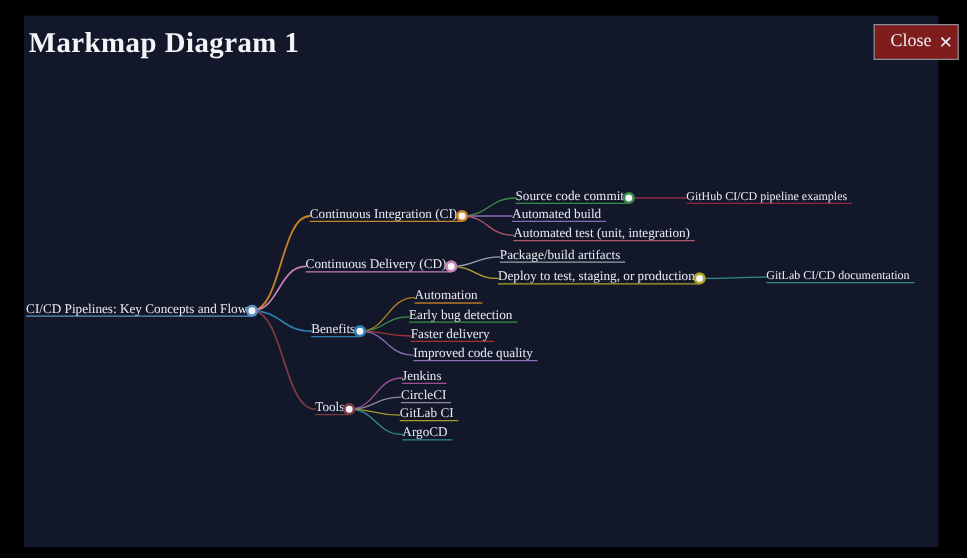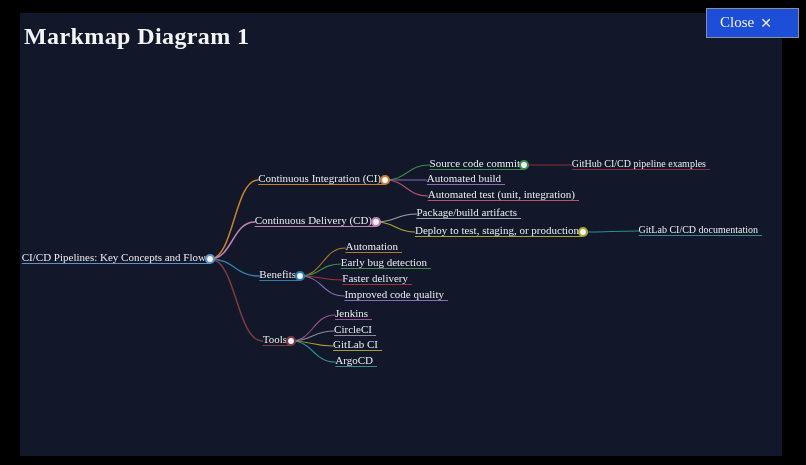--- a/index.html
+++ b/index.html
@@ -32,27 +32,27 @@
     font-family: "Liberation Serif", "DejaVu Serif", serif;
     font-size: 24px;
     font-weight: 700;
     color: #f2f4f8;
     letter-spacing: 0.4px;
     white-space: nowrap;
   }
   #close-button {
     position: absolute;
     right: 7px;
-    top: 8px;
+    top: 20px;
     display: flex;
     align-items: center;
     gap: 6px;
-    padding: 5px 26px 6px 13px;
+    padding: 5px 4px 6px 13px;
     border: 1px solid #8a8f9c;
-    background: #1d4ed8;
+    background: #7f1d1d;
     color: #eef1f6;
     font-family: "Liberation Serif", "DejaVu Serif", serif;
     font-size: 15px;
     cursor: pointer;
   }
   #close-button .x-glyph {
     font-size: 14px;
     line-height: 1;
     font-family: "Liberation Sans", sans-serif;
   }

